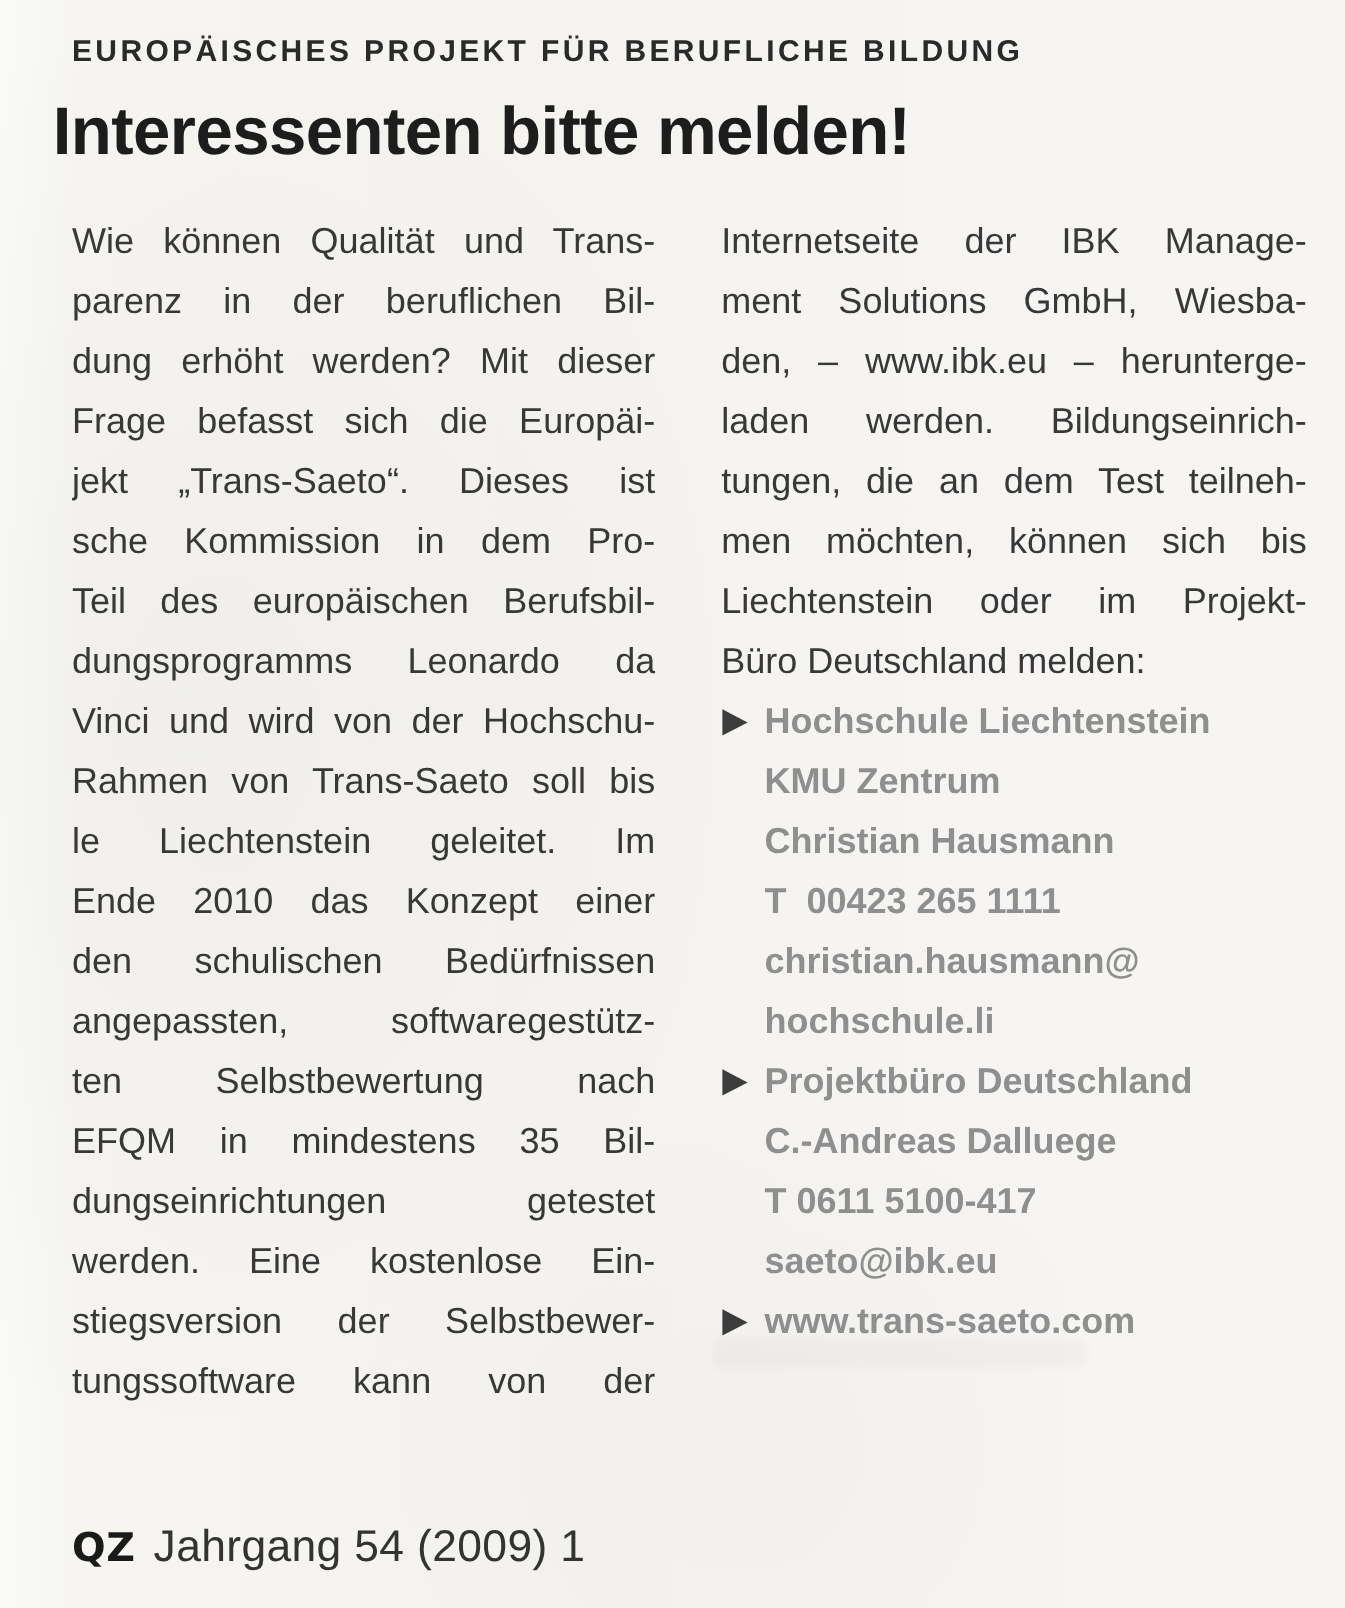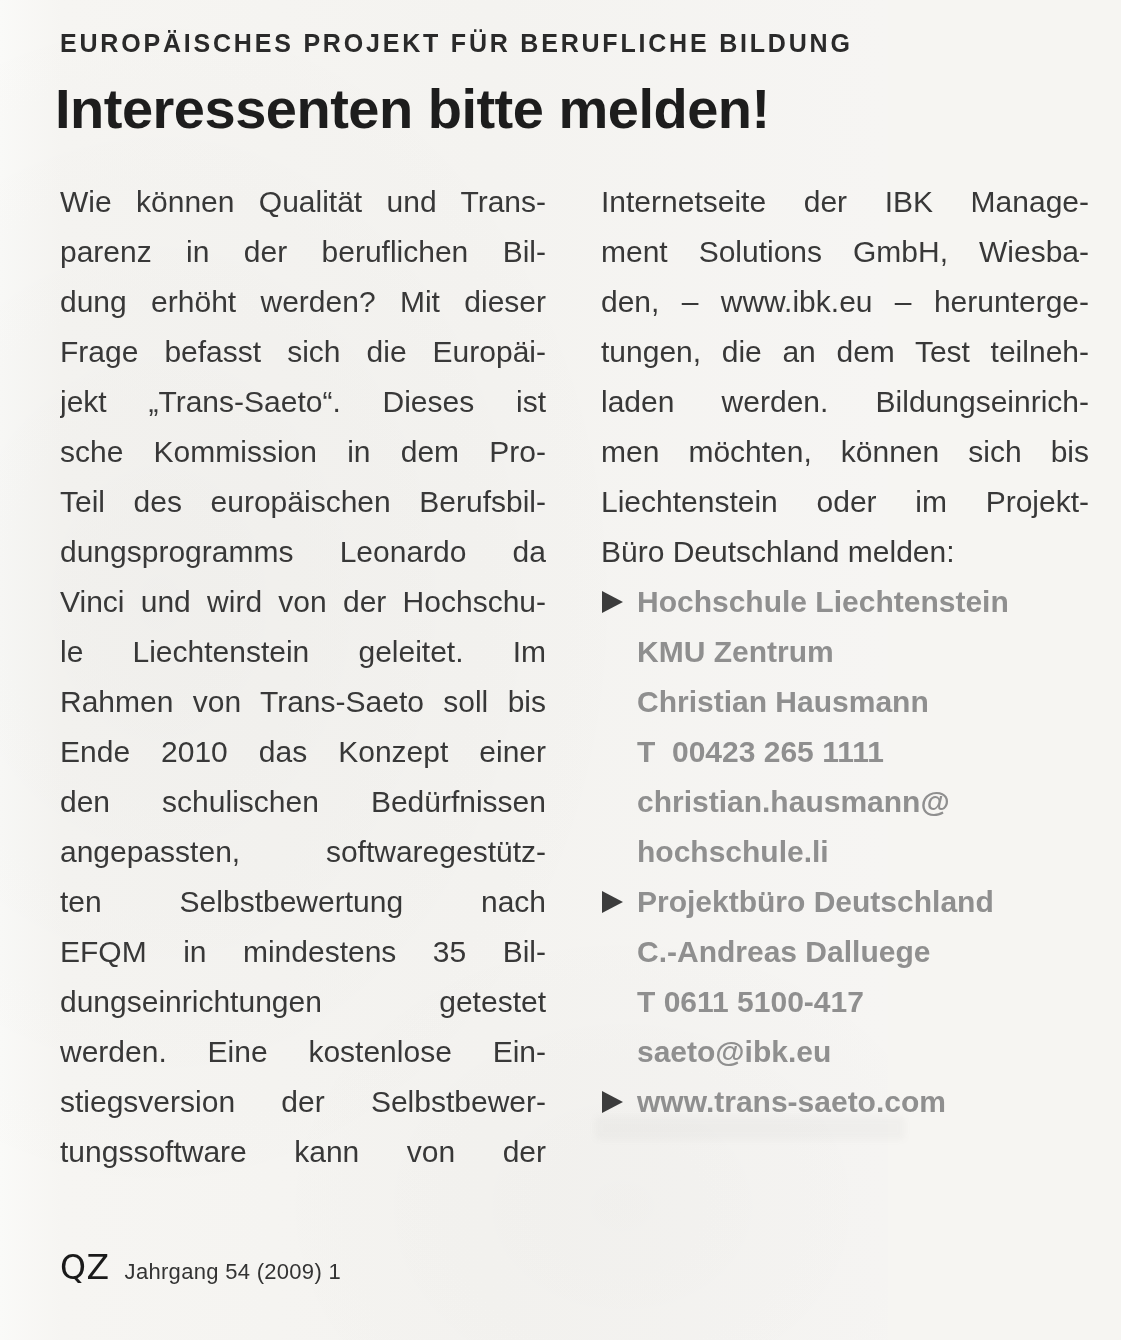--- a/index.html
+++ b/index.html
@@ -15,21 +15,21 @@
       radial-gradient(ellipse 700px 900px at 18% 45%, rgba(0,0,0,0.022), rgba(0,0,0,0) 70%),
       radial-gradient(ellipse 500px 400px at 70% 90%, rgba(0,0,0,0.015), rgba(0,0,0,0) 75%),
       linear-gradient(90deg,#fafaf8 0%, #f6f5f2 7%, #f4f3f0 55%, #f6f5f3 100%);
   }
   .kicker{
     position:absolute;left:60px;top:27px;
     font-size:25px;font-weight:700;letter-spacing:2.8px;
     color:#2a2a2a;line-height:32px;white-space:nowrap;
   }
   .headline{
-    position:absolute;left:55px;top:79px;
+    position:absolute;left:44px;top:79px;
     font-size:56px;font-weight:700;letter-spacing:-0.5px;
     color:#1d1d1d;line-height:60px;white-space:nowrap;
   }
   .col{
     position:absolute;top:177px;width:486px;
     font-size:30px;line-height:50px;color:#383838;
   }
   .col-left{left:60px;}
   .col-right{left:601px;width:488px;}
   .bline{
@@ -58,24 +58,24 @@
   .contact-line{
     font-size:30px;line-height:50px;font-weight:700;
     color:#8f8f8f;white-space:pre;
   }
   .footer{
     position:absolute;left:60px;top:1248px;
     display:flex;align-items:baseline;
   }
   .footer .logo{
     font-family:"DejaVu Sans",sans-serif;
-    font-size:33px;font-weight:400;color:#1a1a1a;letter-spacing:0.5px;
+    font-size:33px;font-weight:700;color:#1a1a1a;letter-spacing:0.5px;
   }
   .footer .issue{
-    font-size:22px;color:#333333;margin-left:15px;letter-spacing:0.3px;
+    font-size:37px;color:#333333;margin-left:15px;letter-spacing:0.3px;margin-top:20px;
   }
   .bleed{
     position:absolute;left:595px;top:1116px;width:310px;height:24px;
     background:#8a8a8a;opacity:0.05;filter:blur(3px);border-radius:4px;
   }
 </style>
 </head>
 <body>
 
 <div class="page">
@@ -86,39 +86,39 @@
   <div class="col col-left">
     <div class="bline">Wie können Qualität und Trans-</div>
     <div class="bline">parenz in der beruflichen Bil-</div>
     <div class="bline">dung erhöht werden? Mit dieser</div>
     <div class="bline">Frage befasst sich die Europäi-</div>
     <div class="bline">jekt „Trans-Saeto“. Dieses ist</div>
     <div class="bline">sche Kommission in dem Pro-</div>
     <div class="bline">Teil des europäischen Berufsbil-</div>
     <div class="bline">dungsprogramms Leonardo da</div>
     <div class="bline">Vinci und wird von der Hochschu-</div>
+    <div class="bline">Rahmen von Trans-Saeto soll bis</div>
     <div class="bline">le Liechtenstein geleitet. Im</div>
-    <div class="bline">Rahmen von Trans-Saeto soll bis</div>
     <div class="bline">Ende 2010 das Konzept einer</div>
     <div class="bline">den schulischen Bedürfnissen</div>
     <div class="bline">angepassten, softwaregestütz-</div>
     <div class="bline">ten Selbstbewertung nach</div>
     <div class="bline">EFQM in mindestens 35 Bil-</div>
     <div class="bline">dungseinrichtungen getestet</div>
     <div class="bline">werden. Eine kostenlose Ein-</div>
     <div class="bline">stiegsversion der Selbstbewer-</div>
     <div class="bline">tungssoftware kann von der</div>
   </div>
 
   <div class="col col-right">
     <div class="bline">Internetseite der IBK Manage-</div>
     <div class="bline">ment Solutions GmbH, Wiesba-</div>
     <div class="bline">den, – www.ibk.eu – herunterge-</div>
+    <div class="bline">laden werden. Bildungseinrich-</div>
     <div class="bline">tungen, die an dem Test teilneh-</div>
-    <div class="bline">laden werden. Bildungseinrich-</div>
     <div class="bline">men möchten, können sich bis</div>
     <div class="bline">Liechtenstein oder im Projekt-</div>
     <div class="bline lastline">Büro Deutschland melden:</div>
 
     <div class="contact">
       <span class="arrow"></span>
       <div class="contact-lines">
         <div class="contact-line">Hochschule Liechtenstein</div>
         <div class="contact-line">KMU Zentrum</div>
         <div class="contact-line">Christian Hausmann</div>

